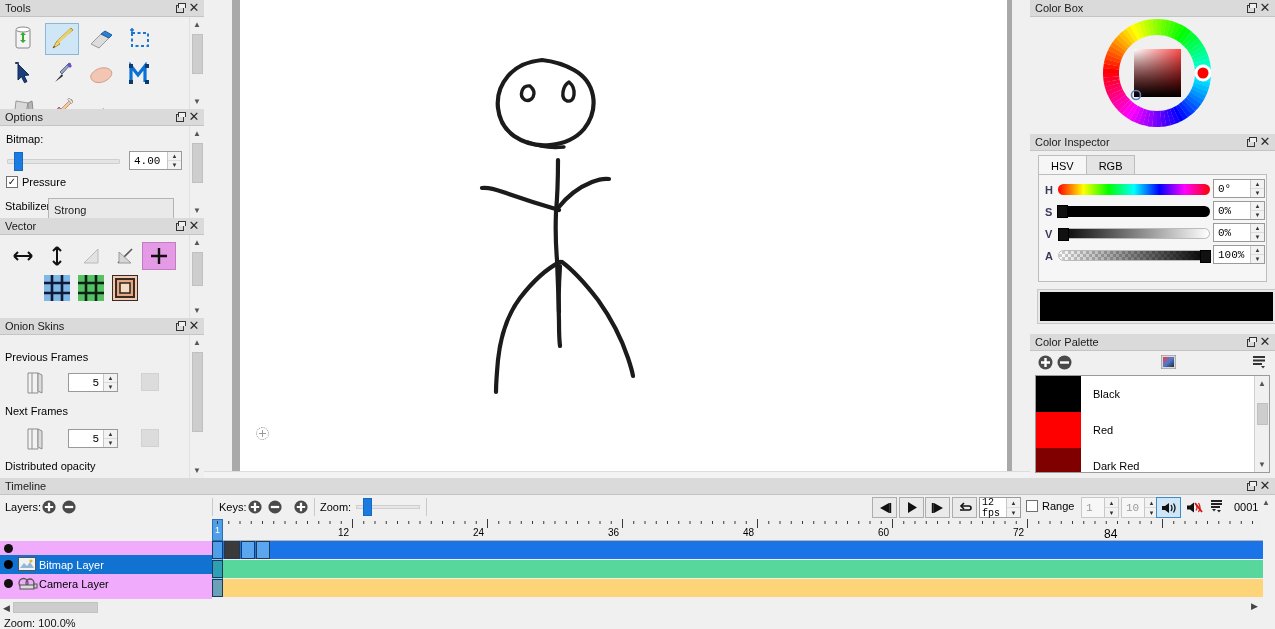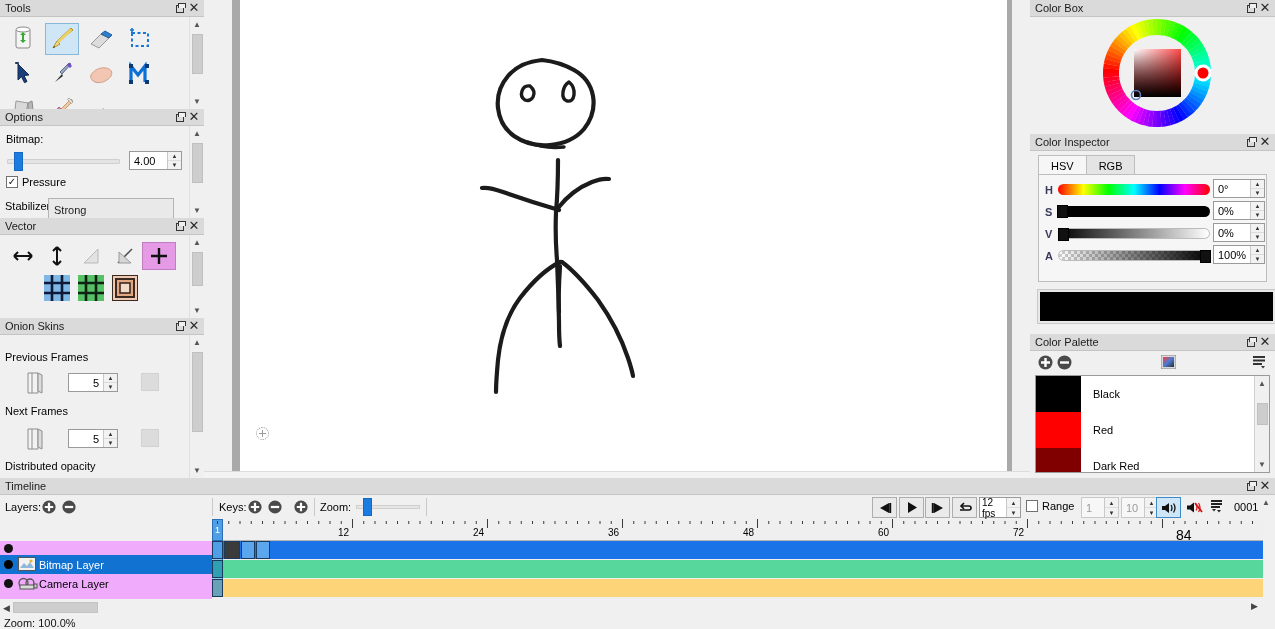--- a/index.html
+++ b/index.html
@@ -71,21 +71,21 @@
     background: #e4e4e4; border: 1px solid #cfcfcf; border-radius: 1px;
   }
   .slider-handle {
     position: absolute; left: 14px; top: 26px; width: 9px; height: 19px;
     background: #1a7ce0; border: 1px solid #1569c0;
   }
   .spin {
     position: absolute; display: flex; background: #fff;
     border: 1px solid #9a9a9a; height: 19px; align-items: stretch;
   }
-  .spin .val { flex: 1; padding: 0 4px; display: flex; align-items: center; font-size: 11px; }
+  .spin .val { flex: 1; padding: 0 4px; display: flex; align-items: center; font-size: 11px; font-family: Liberation Mono, monospace; }
   .spin .val.r { justify-content: flex-end; }
   .spin .btns {
     width: 14px; border-left: 1px solid #c8c8c8; display: flex;
     flex-direction: column; background: #f2f2f2;
   }
   .spin .btns div {
     flex: 1; display: flex; align-items: center; justify-content: center;
     font-size: 6px; line-height: 6px; color: #333; cursor: pointer;
   }
   .spin .btns div:first-child { border-bottom: 1px solid #dcdcdc; }
@@ -1000,21 +1000,21 @@
               <line x1="1029.25" x2="1029.25" y1="2" y2="5" stroke="#3a3a3a" stroke-width="1"></line>
               <line x1="1040.5" x2="1040.5" y1="2" y2="5" stroke="#3a3a3a" stroke-width="1"></line>
             </g>
         </svg>
         <div style="position:absolute;left:126px;top:8px;font-size:10px;">12</div>
         <div style="position:absolute;left:261px;top:8px;font-size:10px;">24</div>
         <div style="position:absolute;left:396px;top:8px;font-size:10px;">36</div>
         <div style="position:absolute;left:531px;top:8px;font-size:10px;">48</div>
         <div style="position:absolute;left:666px;top:8px;font-size:10px;">60</div>
         <div style="position:absolute;left:801px;top:8px;font-size:10px;">72</div>
-        <div style="position:absolute;left:964px;top:8px;font-size:14px;">84</div>
+        <div style="position:absolute;left:892px;top:8px;font-size:12px;">84</div>
       </div>
 
       <div class="tl-layers">
         <div class="layer-row" style="height:14px;">
           <span class="dot"></span>
         </div>
         <div class="layer-row sel">
           <span class="dot"></span>
           <span class="layer-ico">
             <svg width="18" height="14" viewBox="0 0 18 14">

